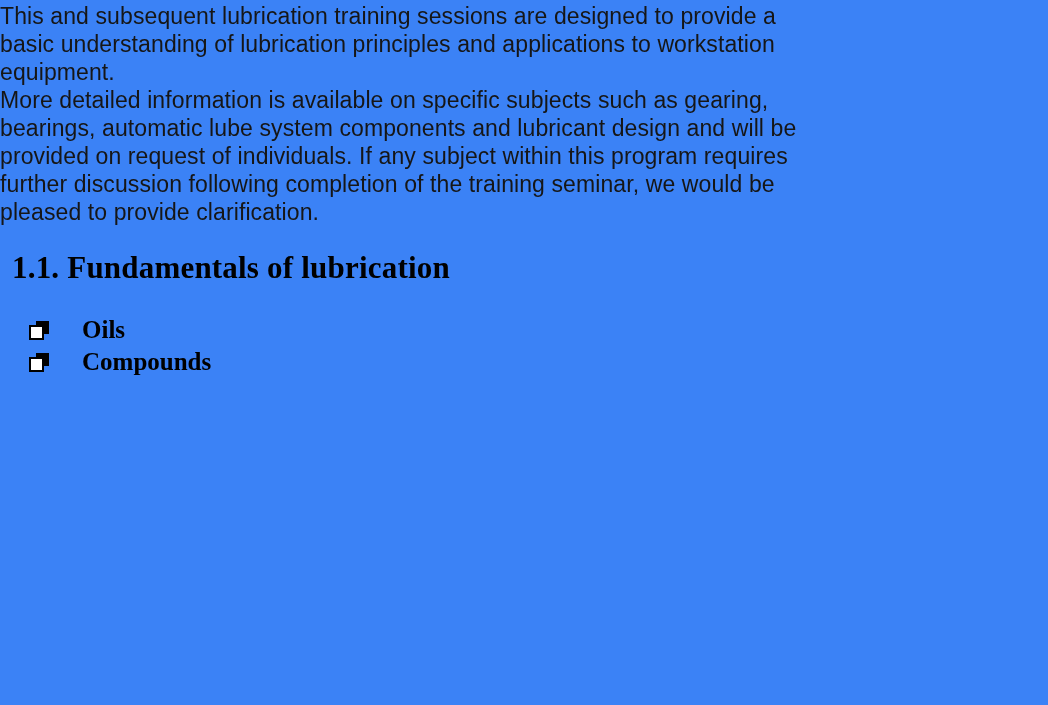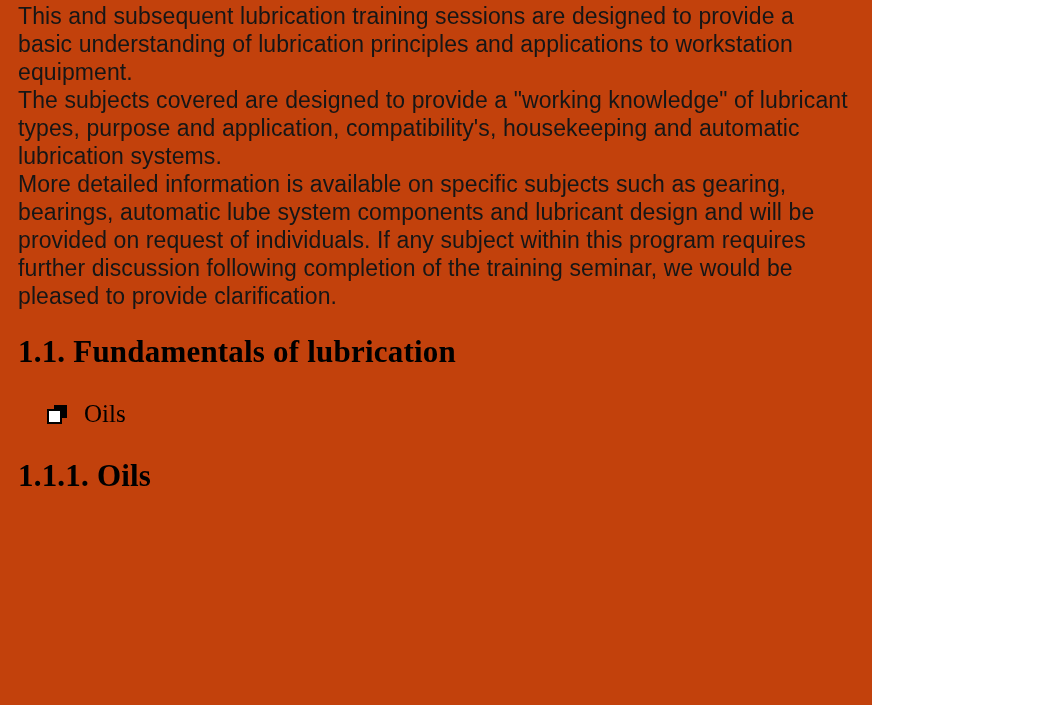--- a/index.html
+++ b/index.html
@@ -2,61 +2,62 @@
 <html><head>
 <meta charset="utf-8">
 <style>
   html, body {
     margin: 0;
     padding: 0;
     background: #ffffff;
   }
   .page {
     position: relative;
-    width: 872px;
+    width: 1048px;
     height: 705px;
     box-sizing: border-box;
-    background: #c2410c;
+    background: #3b82f6;
     color: #000000;
-    padding: 2px 6px 0 18px;
+    padding: 2px 6px 0 0;
     overflow: hidden;
   }
   .body-para {
     margin: 0;
     font-family: "Liberation Sans", sans-serif;
     font-size: 23px;
     line-height: 28px;
     color: #161616;
     white-space: pre-line;
     letter-spacing: 0.1px;
   }
   .heading {
     font-family: "Liberation Serif", serif;
     font-weight: bold;
     font-size: 31px;
     line-height: 36px;
     color: #000000;
-    margin: 0;
+    margin: 12px;
     letter-spacing: 0.2px;
   }
   .heading-1 { margin-top: 24px; }
   .heading-2 { margin-top: 28px; }
   .bullet-list {
     list-style: none;
     margin: 28px 0 0 0;
     padding: 0 0 0 29px;
   }
   .bullet-item {
     display: flex;
     align-items: center;
     height: 32px;
     font-family: "Liberation Serif", serif;
-    font-weight: normal;
+    font-weight: bold;
     font-size: 25px;
     color: #000000;
+    gap: 16px;
   }
   .bullet-icon {
     position: relative;
     width: 20px;
     height: 19px;
     margin-right: 17px;
     flex: none;
   }
   
   .bullet-icon::before {
@@ -82,36 +83,36 @@
 </style>
 </head>
 <body>
 
 <div class="page">
 
   <p class="body-para">This and subsequent lubrication training sessions are designed to provide a
 basic understanding of lubrication principles and applications to workstation
 equipment.</p>
 
-  <p class="body-para">The subjects covered are designed to provide a "working knowledge" of lubricant
-types, purpose and application, compatibility's, housekeeping and automatic
-lubrication systems.</p>
 
   <p class="body-para">More detailed information is available on specific subjects such as gearing,
 bearings, automatic lube system components and lubricant design and will be
 provided on request of individuals. If any subject within this program requires
 further discussion following completion of the training seminar, we would be
 pleased to provide clarification.</p>
 
   <h2 class="heading heading-1">1.1. Fundamentals of lubrication</h2>
 
 
   <ul class="bullet-list">
     <li class="bullet-item">
       <span class="bullet-icon"></span>
       <span>Oils</span>
     </li>
+    <li class="bullet-item">
+      <span class="bullet-icon"></span>
+      <span>Compounds</span>
+    </li>
   </ul>
 
-  <h2 class="heading heading-2">1.1.1. Oils</h2>
 
 
 </div>
 
 </body></html>

